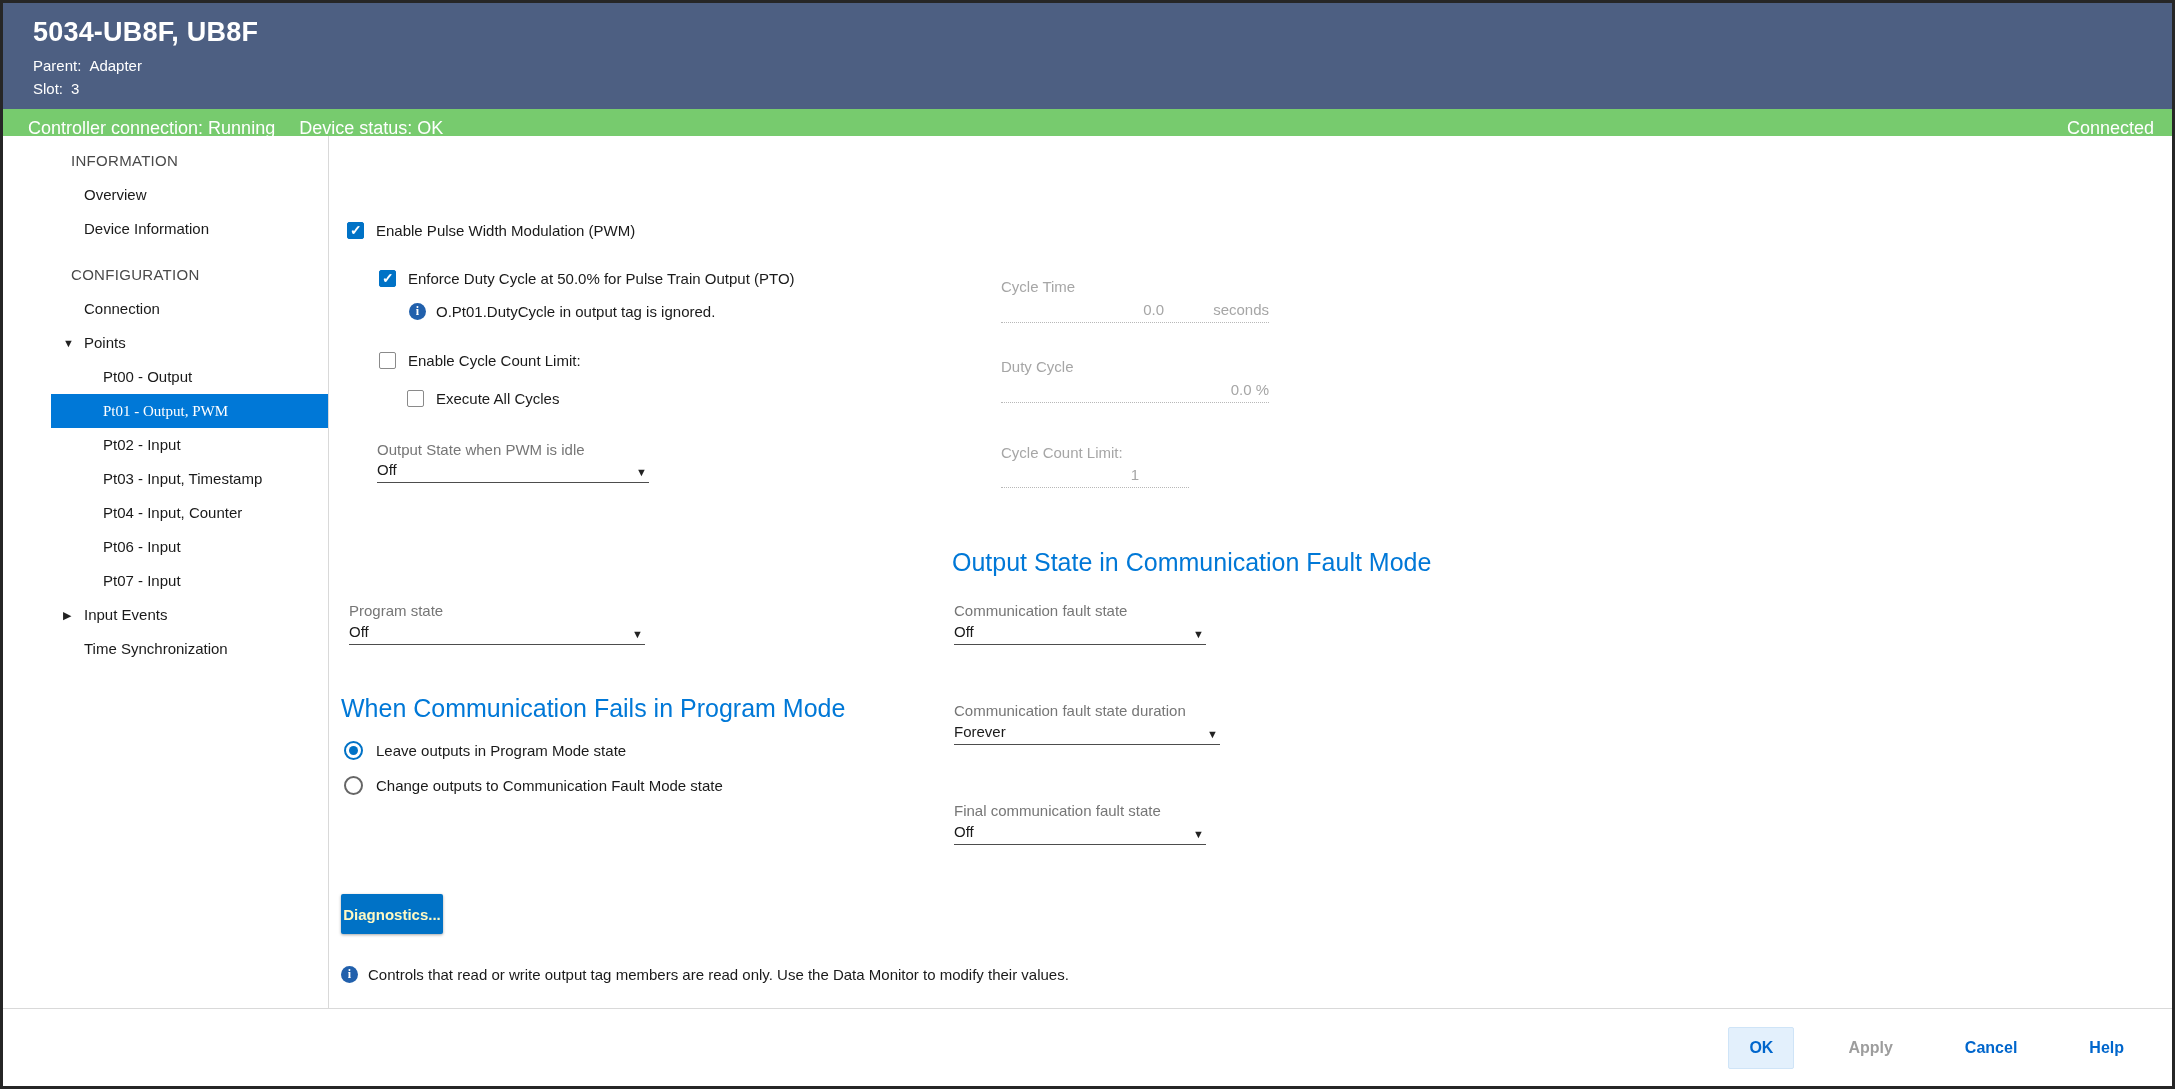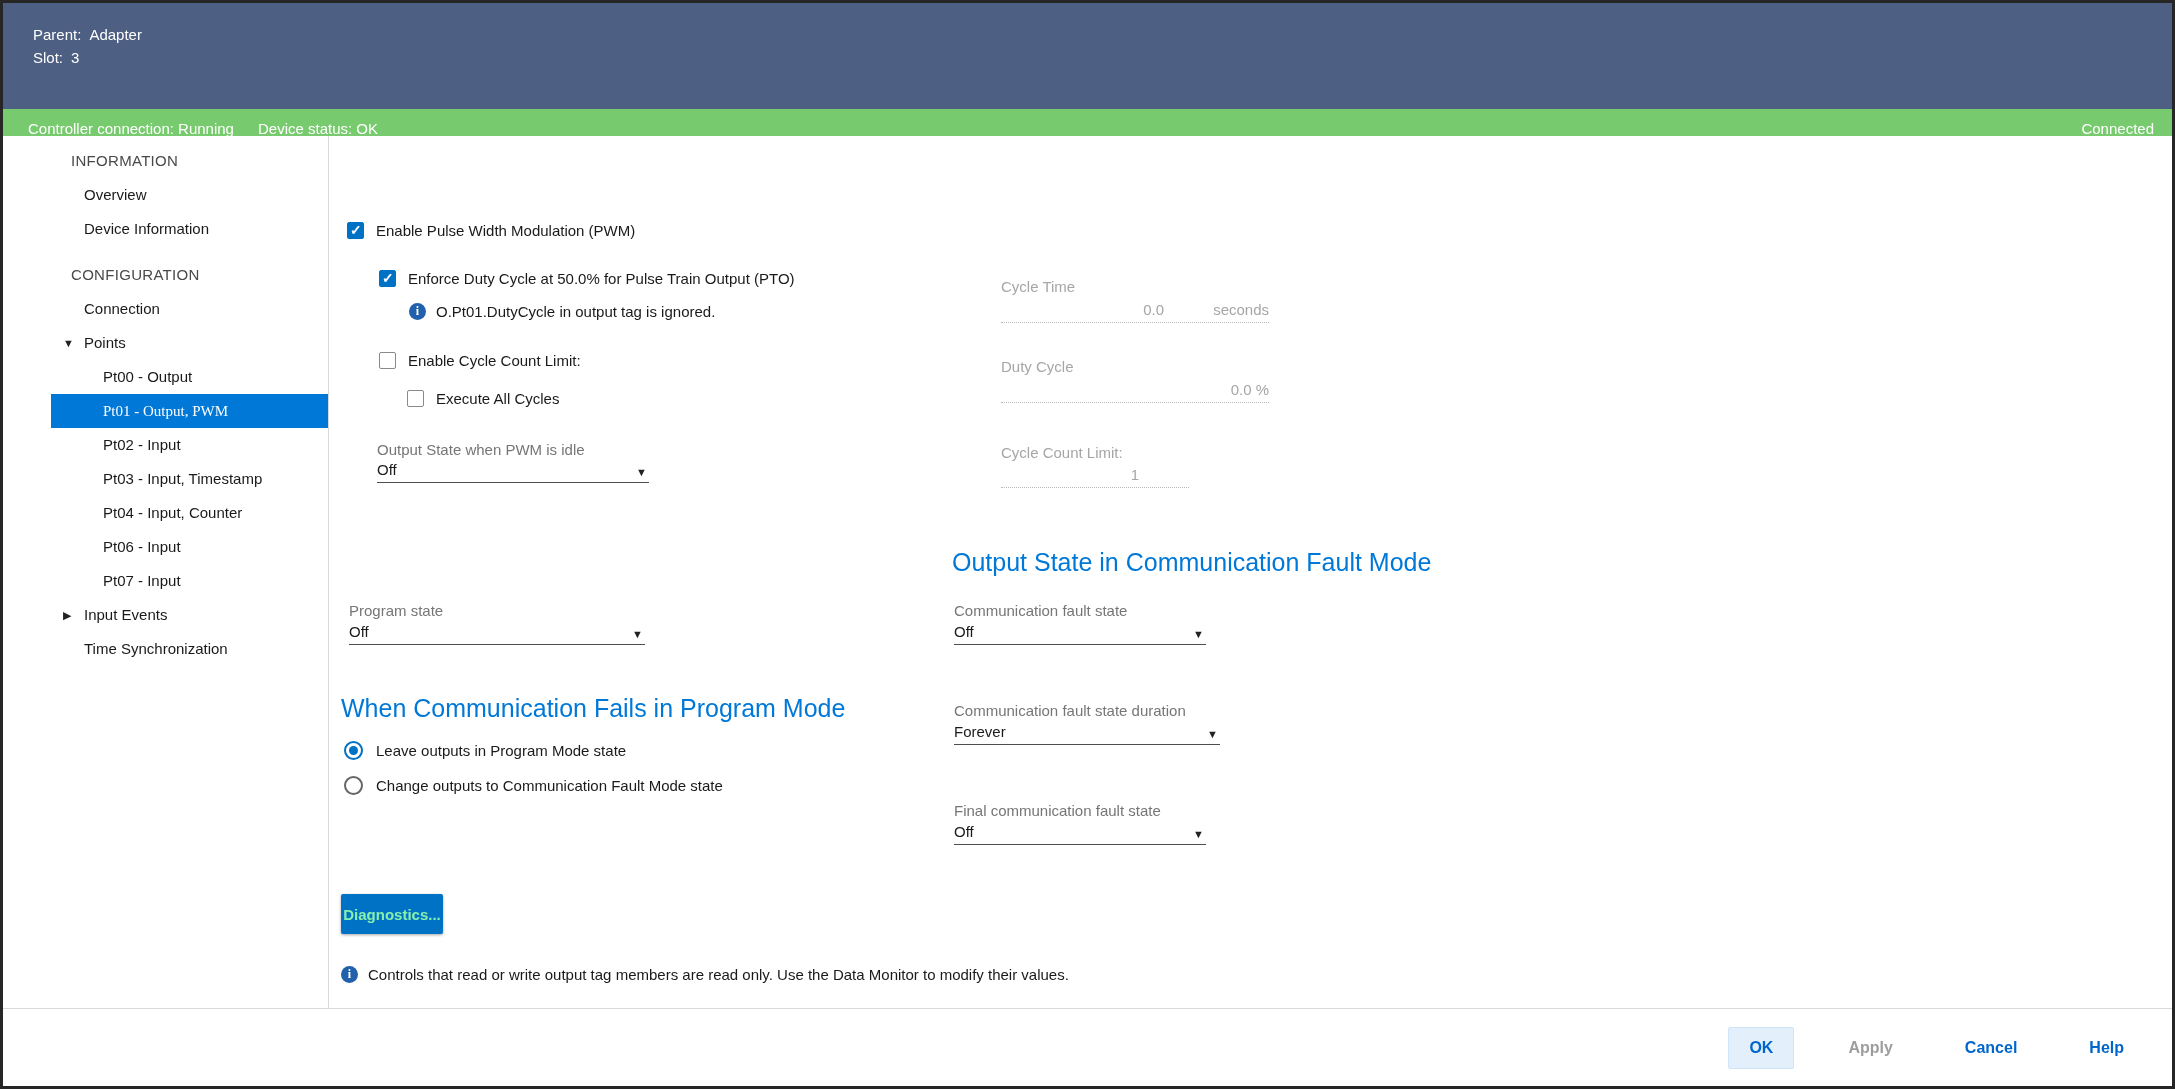--- a/index.html
+++ b/index.html
@@ -9,21 +9,21 @@
     width:2175px; height:1089px; background:#ffffff; position:relative;
     border:3px solid #262626; display:flex; flex-direction:column; overflow:hidden;
   }
   
   #hdr { background:#4D5F82; color:#fff; height:106px; flex:0 0 auto; padding:14px 0 0 30px; }
   #hdr .title { font-size:27px; font-weight:bold; letter-spacing:.2px; }
   #hdr .meta { font-size:15px; margin-top:9px; }
   #hdr .meta .lbl { margin-right:8px; }
   
   #statusbar { background:#77CB6E; color:#fff; height:27px; flex:0 0 auto;
-    display:flex; align-items:center; font-size:15px; padding:12px 18px 0 25px; }
+    display:flex; align-items:center; font-size:18px; padding:12px 18px 0 25px; }
   #statusbar .seg { margin-right:24px; }
   #statusbar .spacer { flex:1; }
   
   #bodyrow { flex:1 1 auto; display:flex; min-height:0; }
   #sidebar { width:278px; flex:0 0 auto; border-right:1px solid #d9d9d9; padding-top:8px; font-size:15px; color:#1a1a1a;margin-left:48px; }
   .nav-section { height:34px; line-height:34px; padding-left:20px; color:#494949; letter-spacing:.3px; }
   .nav-item { height:34px; line-height:34px; padding-left:33px; cursor:default; position:relative; }
   .nav-child { height:34px; line-height:34px; padding-left:52px; position:relative; }
   .nav-item .tri { position:absolute; left:12px; font-size:11px; color:#222; }
   .nav-sel { background:#0078D7; color:#fff;font-family:Liberation Serif, serif; }
@@ -45,35 +45,36 @@
   .numfield { position:absolute; border-bottom:1px dotted #b8b8b8; font-size:15px; color:#a6a6a6;
     display:flex; align-items:flex-end; padding-bottom:4px; }
   .numfield .val { flex:1; text-align:right; }
   .numfield .unit { width:105px; text-align:right; }
   .sechead { position:absolute; font-size:25px; font-weight:400; color:#0078D7; }
   .radio-row { position:absolute; display:flex; align-items:center; font-size:15px; color:#1a1a1a; }
   .radio { width:19px; height:19px; border-radius:50%; border:2px solid #666; margin-right:13px; flex:0 0 auto;
     display:flex; align-items:center; justify-content:center; background:#fff; }
   .radio.sel { border-color:#0072C6; }
   .radio.sel::after { content:""; width:9px; height:9px; border-radius:50%; background:#0072C6; }
-  .btn-primary { position:absolute; background:#0072C6; color:#86efac; font-size:15px; font-weight:bold;
+  .btn-primary { position:absolute; background:#0072C6; color:#fef9c3; font-size:15px; font-weight:bold;
     border:none; border-radius:2px; width:102px; height:40px; box-shadow:0 1px 3px rgba(0,0,0,.35); cursor:pointer; }
   .note { position:absolute; display:flex; align-items:center; font-size:15px; color:#1a1a1a; }
   
   #footer { flex:0 0 78px; border-top:1px solid #d9d9d9; display:flex; align-items:center; justify-content:flex-end; padding-right:30px; background:#fff; }
   .fbtn { font-size:16px; font-weight:bold; background:transparent; border:none; color:#0066cc; padding:11px 18px; margin-left:36px; cursor:pointer; }
   .fbtn.ok { background:#E3F0FC; border:1px solid #cfe4f7; border-radius:2px; padding:11px 20px; }
   .fbtn.disabled { color:#9d9d9d; cursor:default; }
 </style>
 </head>
 <body>
 
 <div id="window">
 
   <div id="hdr">
+    <div class="title">5034-UB8F, UB8F</div>
     <div class="meta">
       <span class="lbl">Parent:</span><span>Adapter</span>
     </div>
     <div class="meta" style="margin-top:6px;">
       <span class="lbl">Slot:</span><span>3</span>
     </div>
   </div>
 
   <div id="statusbar">
     <span class="seg">Controller connection:  Running</span>

